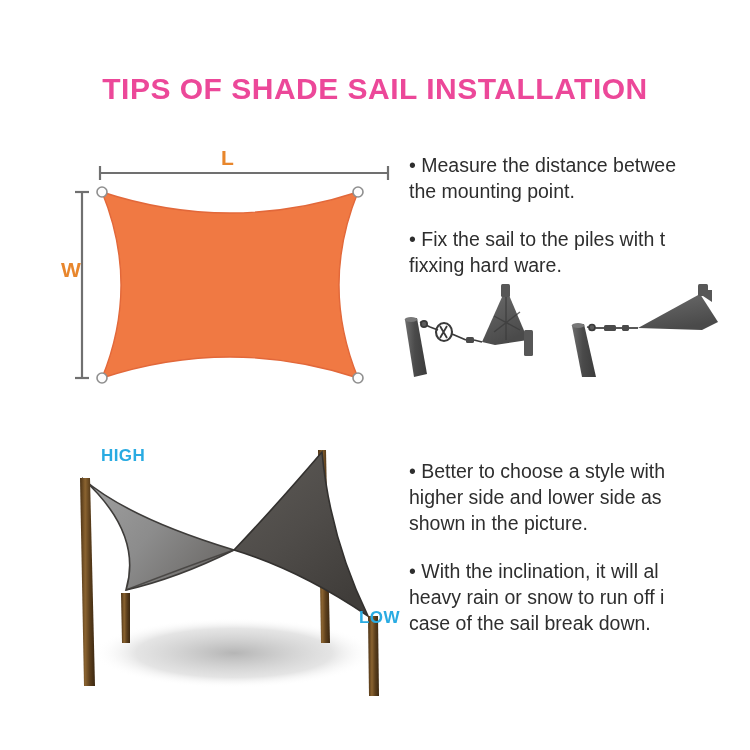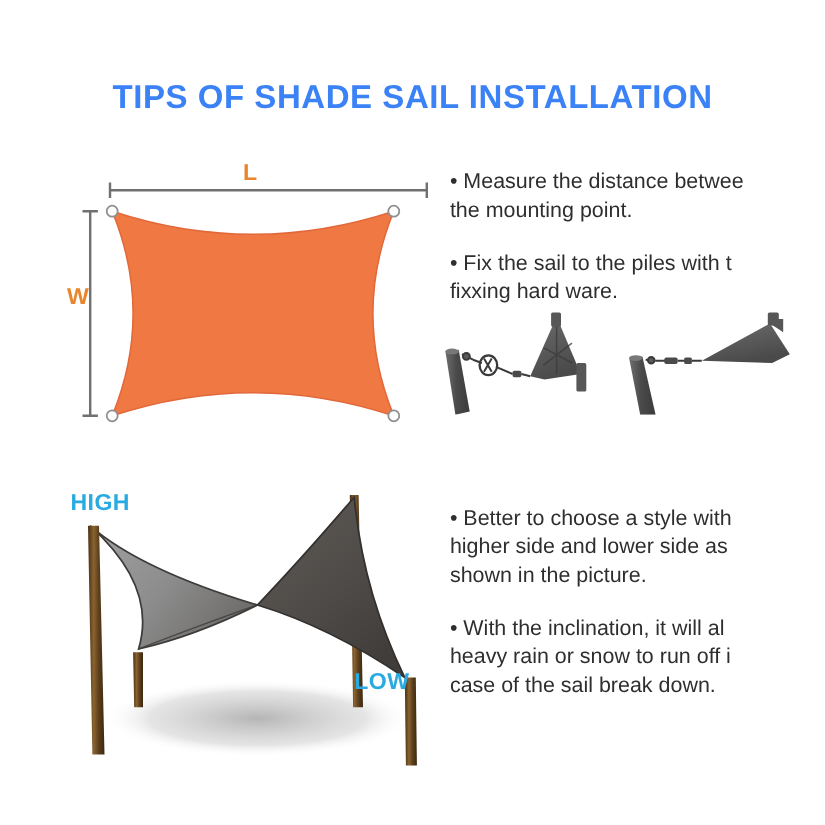--- a/index.html
+++ b/index.html
@@ -20,21 +20,21 @@
   #title {
     position: absolute;
     left: 0;
     top: 72px;
     width: 750px;
     text-align: center;
     font-family: "Liberation Sans", sans-serif;
     font-size: 30px;
     font-weight: bold;
     letter-spacing: 0.5px;
-    color: #3b82f6;
+    color: #ec4899;
     white-space: nowrap;
   }
 
   
   #sail-rect-figure {
     position: absolute;
     left: 58px;
     top: 138px;
     width: 345px;
     height: 262px;
@@ -91,23 +91,24 @@
     top: 438px;
     width: 390px;
     height: 270px;
   }
   #canopy-figure svg { display: block; }
 
   .level-label {
     position: absolute;
     font-family: "Liberation Sans", sans-serif;
     font-weight: bold;
-    font-size: 21px;
+    font-size: 17px;
     color: #29abe2;
     letter-spacing: 0.4px;
+    margin-left: 37px;
   }
   #label-HIGH { left: 26px;  top: 8px; }
   #label-LOW  { left: 284px; top: 170px; }
 </style>
 </head>
 <body>
 
 <div id="page">
 
   <div id="title">TIPS OF SHADE SAIL INSTALLATION</div>

